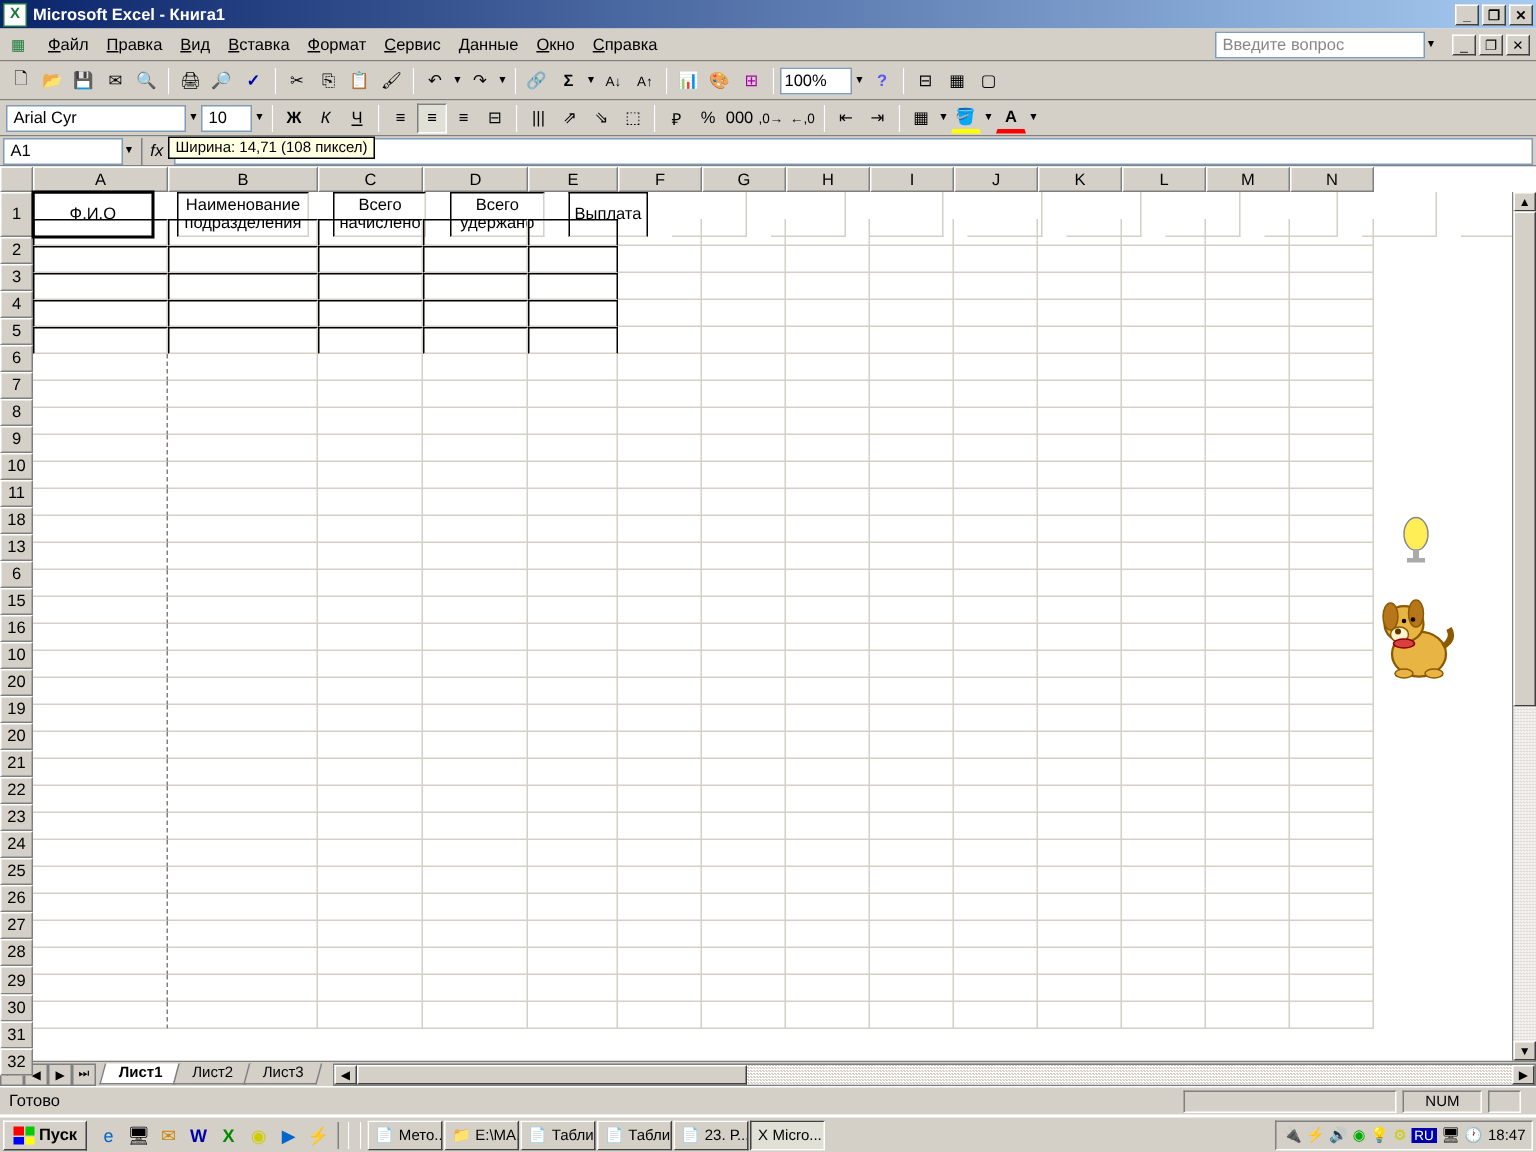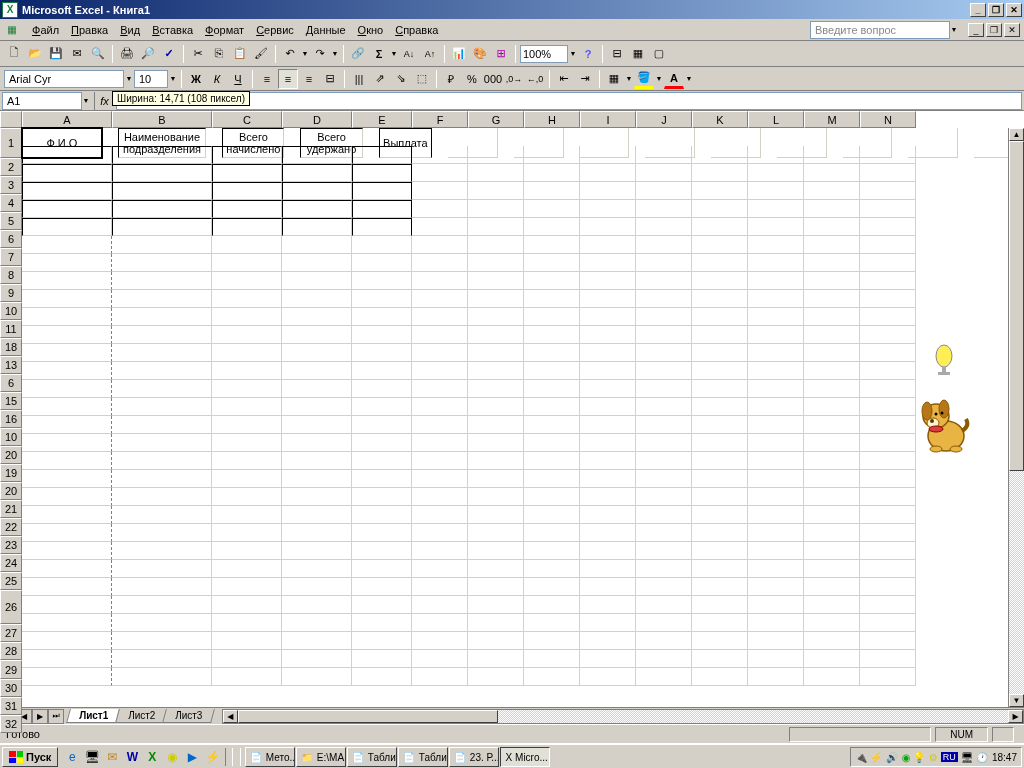--- a/index.html
+++ b/index.html
@@ -247,21 +247,21 @@
       <div class="rowhead" style="height: 18px;">16</div>
       <div class="rowhead" style="height: 18px;">10</div>
       <div class="rowhead" style="height: 18px;">20</div>
       <div class="rowhead" style="height: 18px;">19</div>
       <div class="rowhead" style="height: 18px;">20</div>
       <div class="rowhead" style="height: 18px;">21</div>
       <div class="rowhead" style="height: 18px;">22</div>
       <div class="rowhead" style="height: 18px;">23</div>
       <div class="rowhead" style="height: 18px;">24</div>
       <div class="rowhead" style="height: 18px;">25</div>
-      <div class="rowhead" style="height: 34px; text-align: center;">26</div>
+      <div class="rowhead" style="height: 18px; text-align: center;">26</div>
       <div class="rowhead" style="height: 18px;">27</div>
       <div class="rowhead" style="height: 18px;">28</div>
       <div class="rowhead" style="height: 19px;">29</div>
       <div class="rowhead" style="height: 18px;">30</div>
       <div class="rowhead" style="height: 18px;">31</div>
       <div class="rowhead" style="height: 18px;">32</div>
     </div>
   <div class="cells" id="cells">
       <div class="cellrow" style="height: 18px; gap: 16px;">
         <div class="cell bthick-t bthick-l center" style="width: 90px; height: 30px; font-size: 11px; white-space: normal; text-align: center; line-height: 12px; outline: rgb(0, 0, 0) solid 2px; outline-offset: -1px;">Ф.И.О</div>

